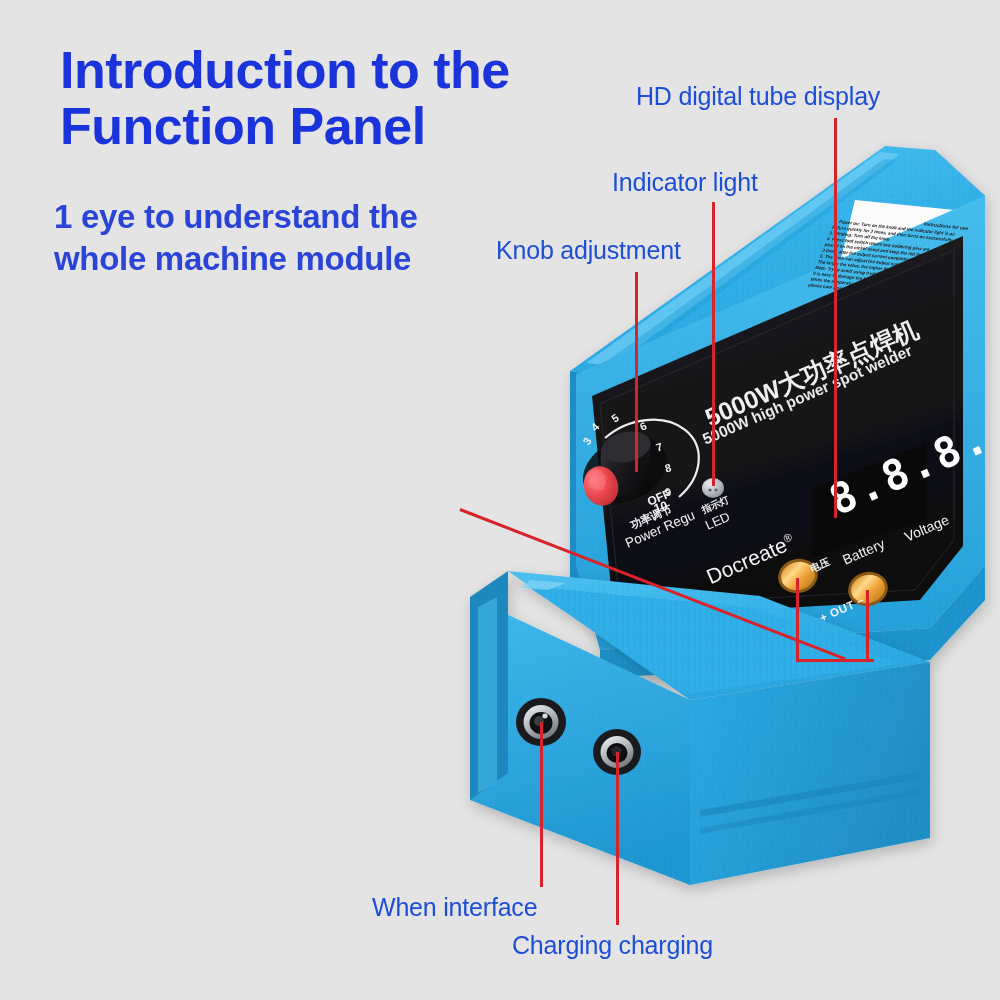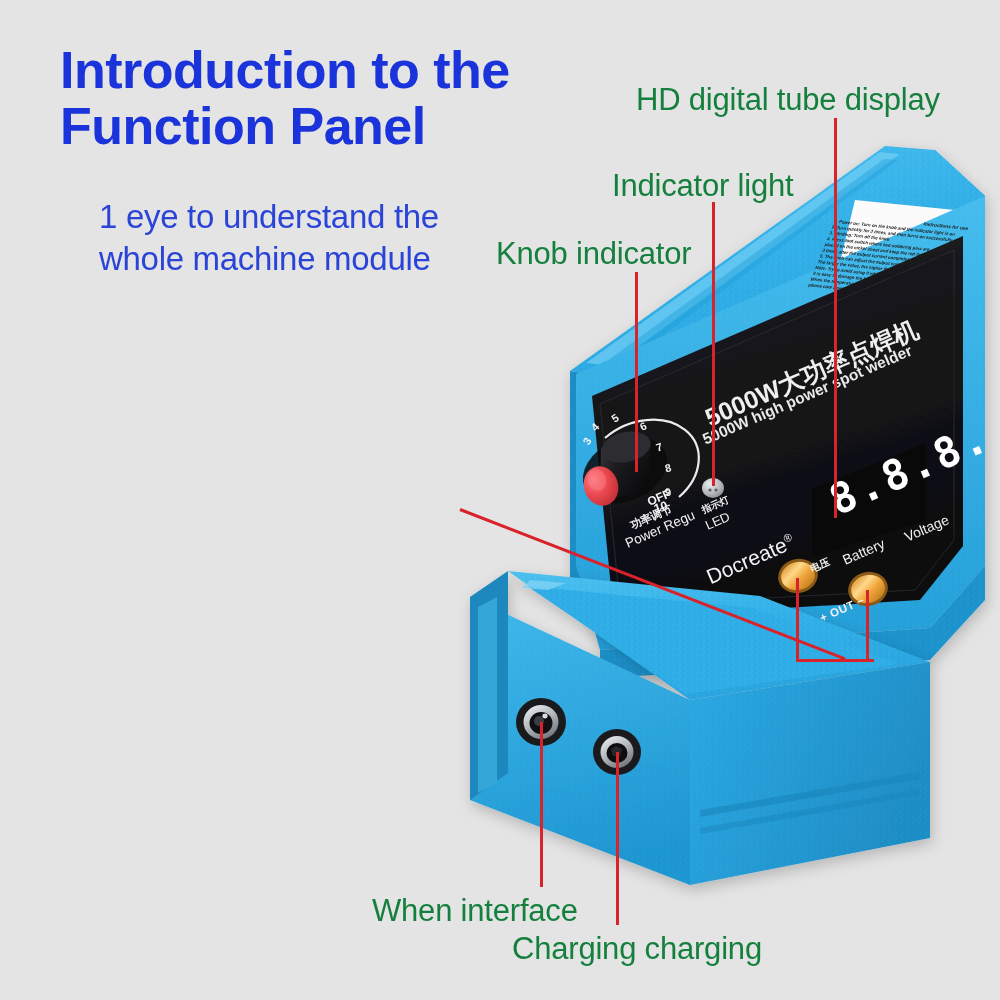--- a/index.html
+++ b/index.html
@@ -14,27 +14,27 @@
 
   
   .title{
     position:absolute;left:60px;top:42px;
     font-size:52px;line-height:1.08;font-weight:700;
     color:#1a33da;letter-spacing:-0.5px;
     white-space:pre-line;
   }
   .subtitle{
     position:absolute;left:54px;top:196px;
-    font-size:33px;line-height:1.26;font-weight:400;
-    color:#2a44d8;white-space:pre-line;letter-spacing:-0.3px;margin-left:45px;
+    font-size:33px;line-height:1.26;font-weight:700;
+    color:#2a44d8;white-space:pre-line;letter-spacing:-0.3px;
   }
 
   
   .callout{
-    position:absolute;color:#15803d;font-size:31px;
+    position:absolute;color:#1d4ed8;font-size:25px;
     white-space:nowrap;letter-spacing:-0.2px;
   }
   #cl-hd{left:636px;top:82px;}
   #cl-ind{left:612px;top:168px;text-align:right;}
   #cl-knob{left:496px;top:236px;}
   #cl-pen{left:152px;top:470px;}
   #cl-foot{left:372px;top:893px;}
   #cl-charge{left:512px;top:931px;}
 
   
@@ -311,17 +311,17 @@
     <div class="lead v" style="left:616px;top:752px;height:173px;"></div>
   </div>
 
   <div class="title">Introduction to the
 Function Panel</div>
   <div class="subtitle">1 eye to understand the
 whole machine module</div>
 
   <div class="callout" id="cl-hd">HD digital tube display</div>
   <div class="callout" id="cl-ind">Indicator light</div>
-  <div class="callout" id="cl-knob">Knob indicator</div>
+  <div class="callout" id="cl-knob">Knob adjustment</div>
   <div class="callout" id="cl-foot">When interface</div>
   <div class="callout" id="cl-charge">Charging charging</div>
 
 </div>
 
 </body></html>

